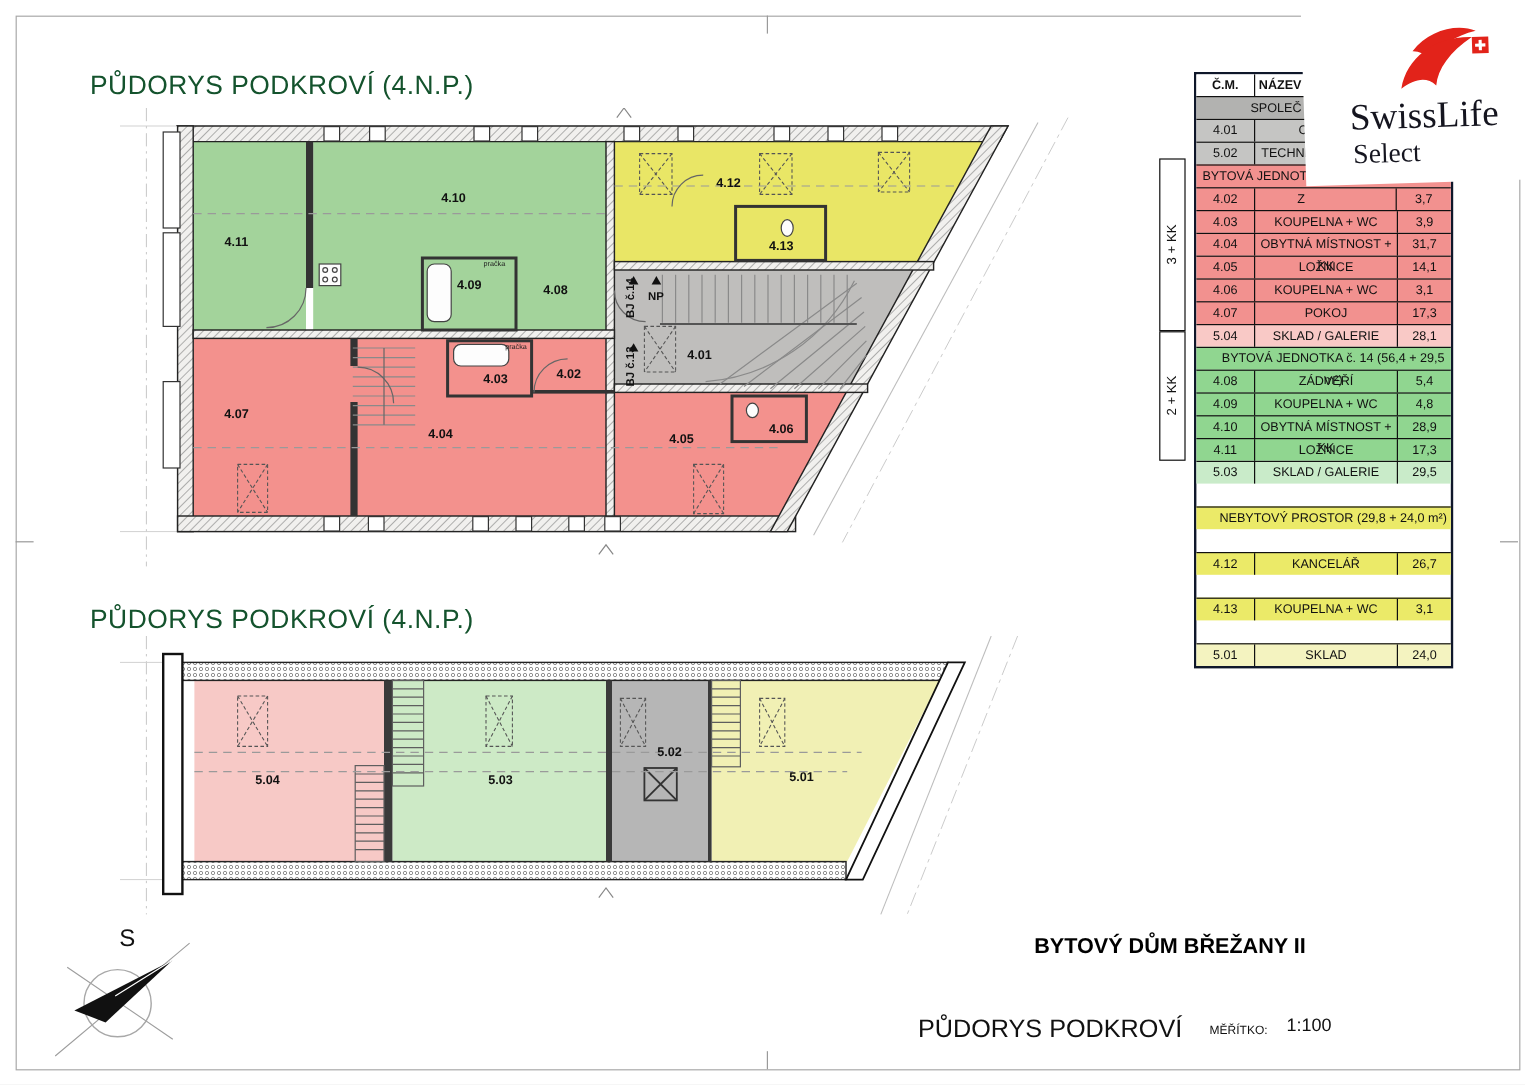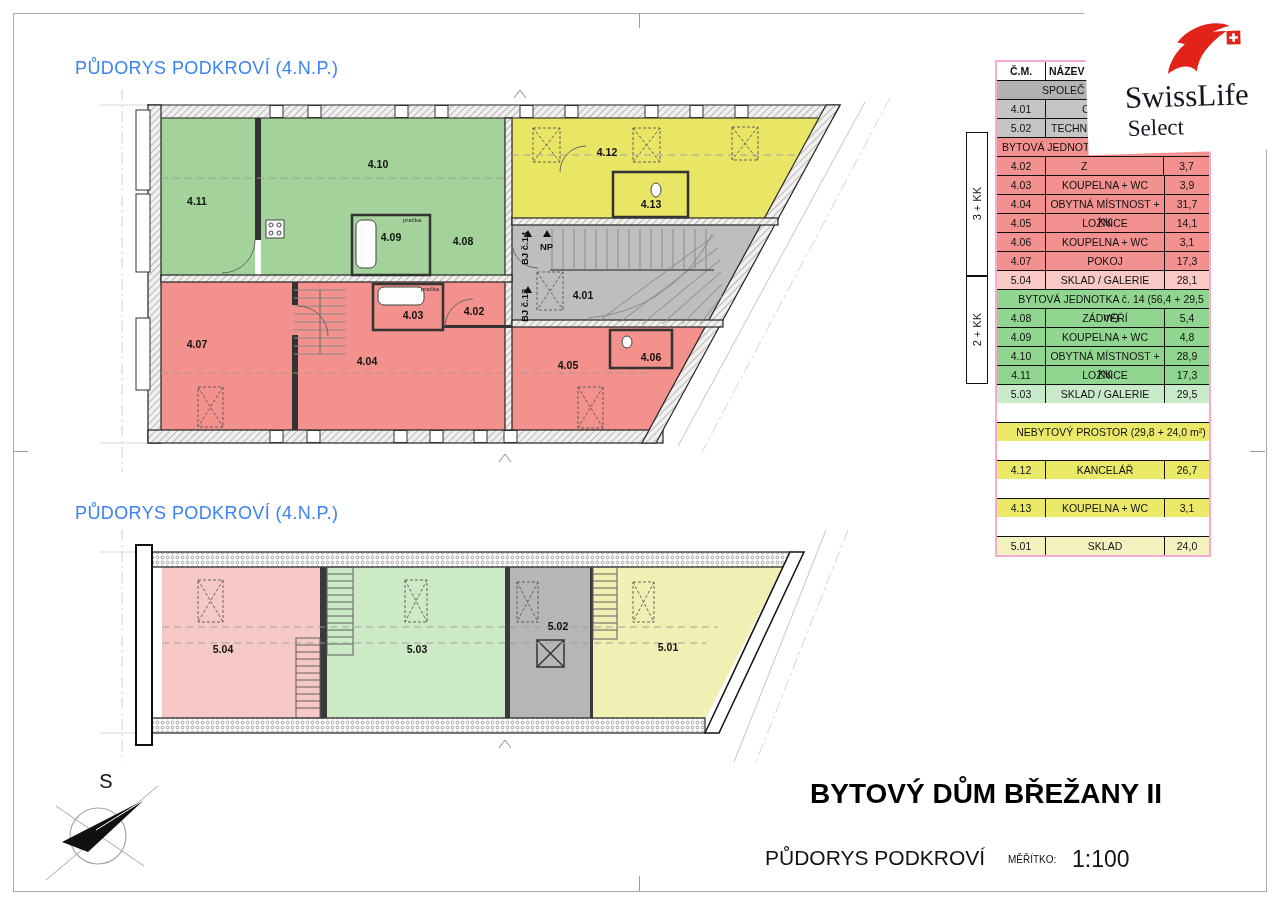--- a/index.html
+++ b/index.html
@@ -1,31 +1,31 @@
 <!DOCTYPE html>
 <html style="--table_gray: #c5c5c3; --table_gray_header: #b2b2b0; --table_red: #f2918f; --table_red_light: #f9c9c6; --table_green: #90d690; --table_green_light: #c9ebc9; --table_yellow: #ebea68; --table_yellow_light: #f4f3c0; --plan_green: #a3d39b; --plan_yellow: #e9e666; --plan_red: #f3918d; --plan_gray: #bfbebc; --plan_pink: #f7c9c6; --plan_green_light: #cdeac6; --plan_gray2: #b6b6b6; --plan_yellow_light: #f1f0b4; --logo_red: #e2231a;"><head>
 <meta charset="utf-8">
 <style>
   html,body{margin:0;padding:0;background:#e8e8e8;}
   .page{position:relative;width:1280px;height:904px;background:#ffffff;overflow:hidden;
         font-family:"Liberation Sans",sans-serif;color:#111;}
   .border-frame{position:absolute;left:13px;top:13px;width:1252px;height:877px;
         border:1px solid #a9a9a9;}
   .fold{position:absolute;background:#9a9a9a;}
-  .plan-title{position:absolute;font-size:18px;letter-spacing:0.4px;color:#3b82f6;white-space:nowrap;}
+  .plan-title{position:absolute;font-size:22px;letter-spacing:0.4px;color:#14532d;white-space:nowrap;}
   #title4{left:75px;top:58px;}
   #title5{left:75px;top:503px;}
   svg text{font-family:"Liberation Sans",sans-serif;}
   .room-lbl{font-size:10.5px;font-weight:bold;fill:#111;}
   .tiny-lbl{font-size:6px;fill:#222;}
   .vert-lbl{font-size:9.5px;font-weight:bold;fill:#111;}
 
   
   .legend{position:absolute;left:966px;top:60px;width:241px;font-size:10.5px;}
-  .ltable{position:absolute;left:29px;top:0;width:212px;border:2px solid #f9a8d4;box-sizing:content-box;}
+  .ltable{position:absolute;left:29px;top:0;width:212px;border:2px solid #0f172a;box-sizing:content-box;}
   .lrow{display:flex;height:18px;line-height:18px;border-top:1px solid #101010;}
   .lrow:first-child{border-top:none;}
   .c-num{width:48px;border-right:1px solid #101010;text-align:center;}
   .c-name{width:118px;border-right:1px solid #101010;text-align:center;}
   .c-area{flex:1;text-align:center;}
   .c-full{width:100%;text-align:center;padding-left:16px;}
   .cut{text-align:left;box-sizing:border-box;}
   .lhead{background:#fff;font-weight:bold;}
   .gray{background:var(--table_gray);}
   .gray.sec{background:var(--table_gray_header);}
@@ -43,26 +43,26 @@
   .logo{position:absolute;left:1086px;top:-10px;width:212px;height:162px;background:#ffffff;
         transform:rotate(-1.8deg);z-index:6;}
   .logo .brand{position:absolute;left:38px;top:88px;font-family:"Liberation Serif",serif;
         font-size:31px;color:#15151f;}
   .logo .sub{position:absolute;left:40px;top:124px;font-family:"Liberation Serif",serif;
         font-size:23px;color:#15151f;}
   .logo svg{position:absolute;left:66px;top:30px;}
 
   
   .tb-project{position:absolute;left:810px;top:778px;width:330px;text-align:center;
-        font-size:28px;font-weight:bold;color:#000;white-space:nowrap;}
+        font-size:18px;font-weight:bold;color:#000;white-space:nowrap;}
   .tb-location{position:absolute;left:810px;top:820px;width:330px;text-align:center;
         font-size:13px;color:#111;white-space:nowrap;}
   .tb-drawing{position:absolute;left:765px;top:846px;font-size:21px;color:#111;white-space:nowrap;}
   .tb-scale-label{position:absolute;left:1008px;top:854px;font-size:10px;color:#111;}
-  .tb-scale-value{position:absolute;left:1072px;top:846px;font-size:23px;color:#111;}
+  .tb-scale-value{position:absolute;left:1072px;top:846px;font-size:15px;color:#111;}
 
   .compass{position:absolute;left:40px;top:772px;}
   .compass-s{font-size:20px;fill:#111;}
 </style>
 </head>
 <body>
 
 <div class="page">
 
   <div class="border-frame"></div>

